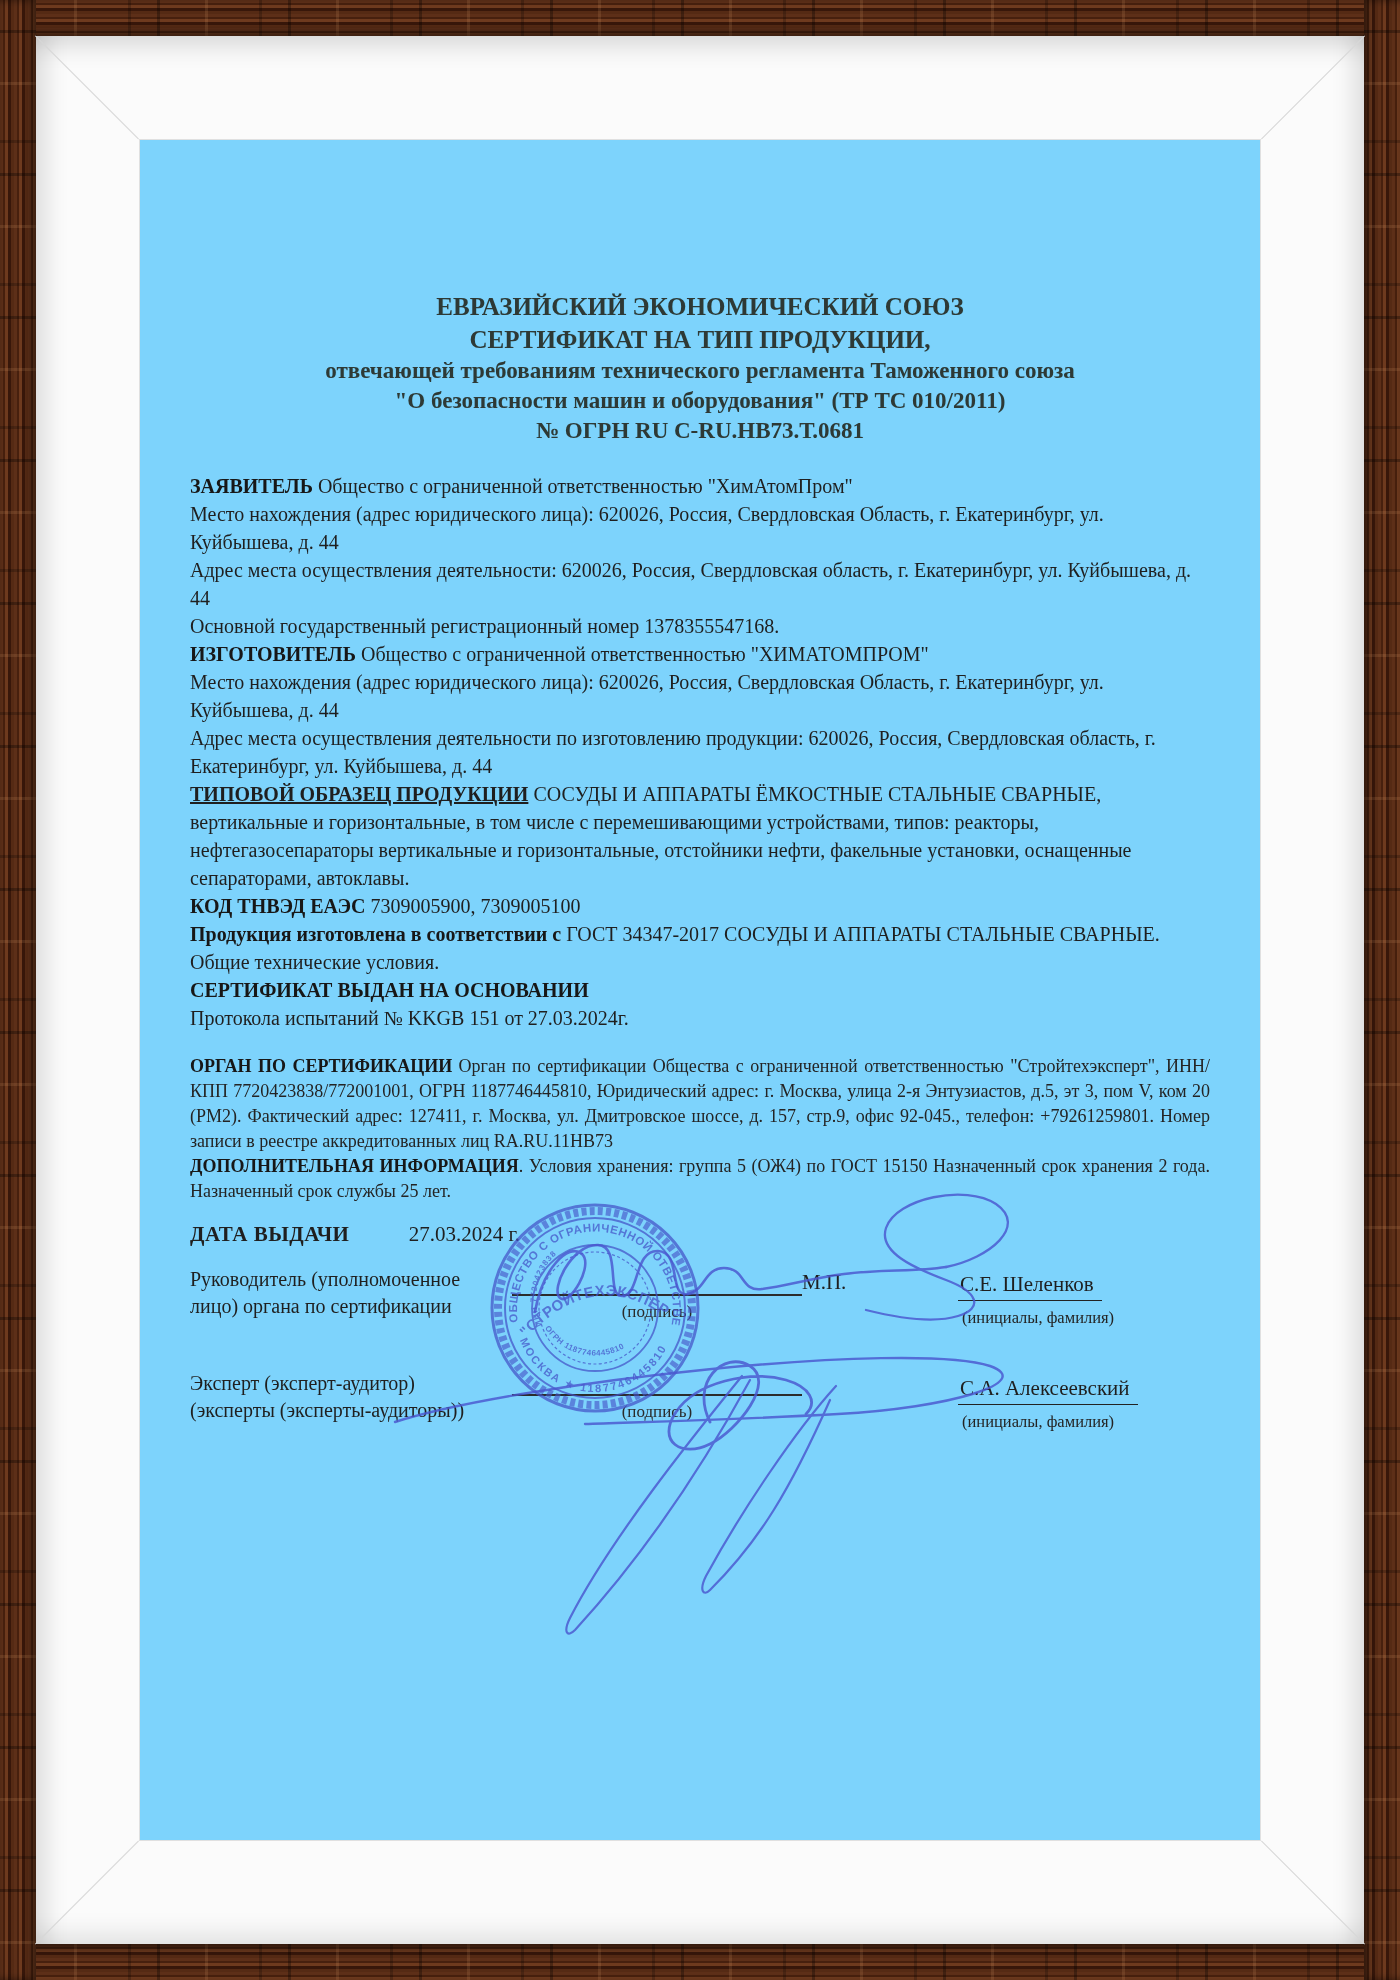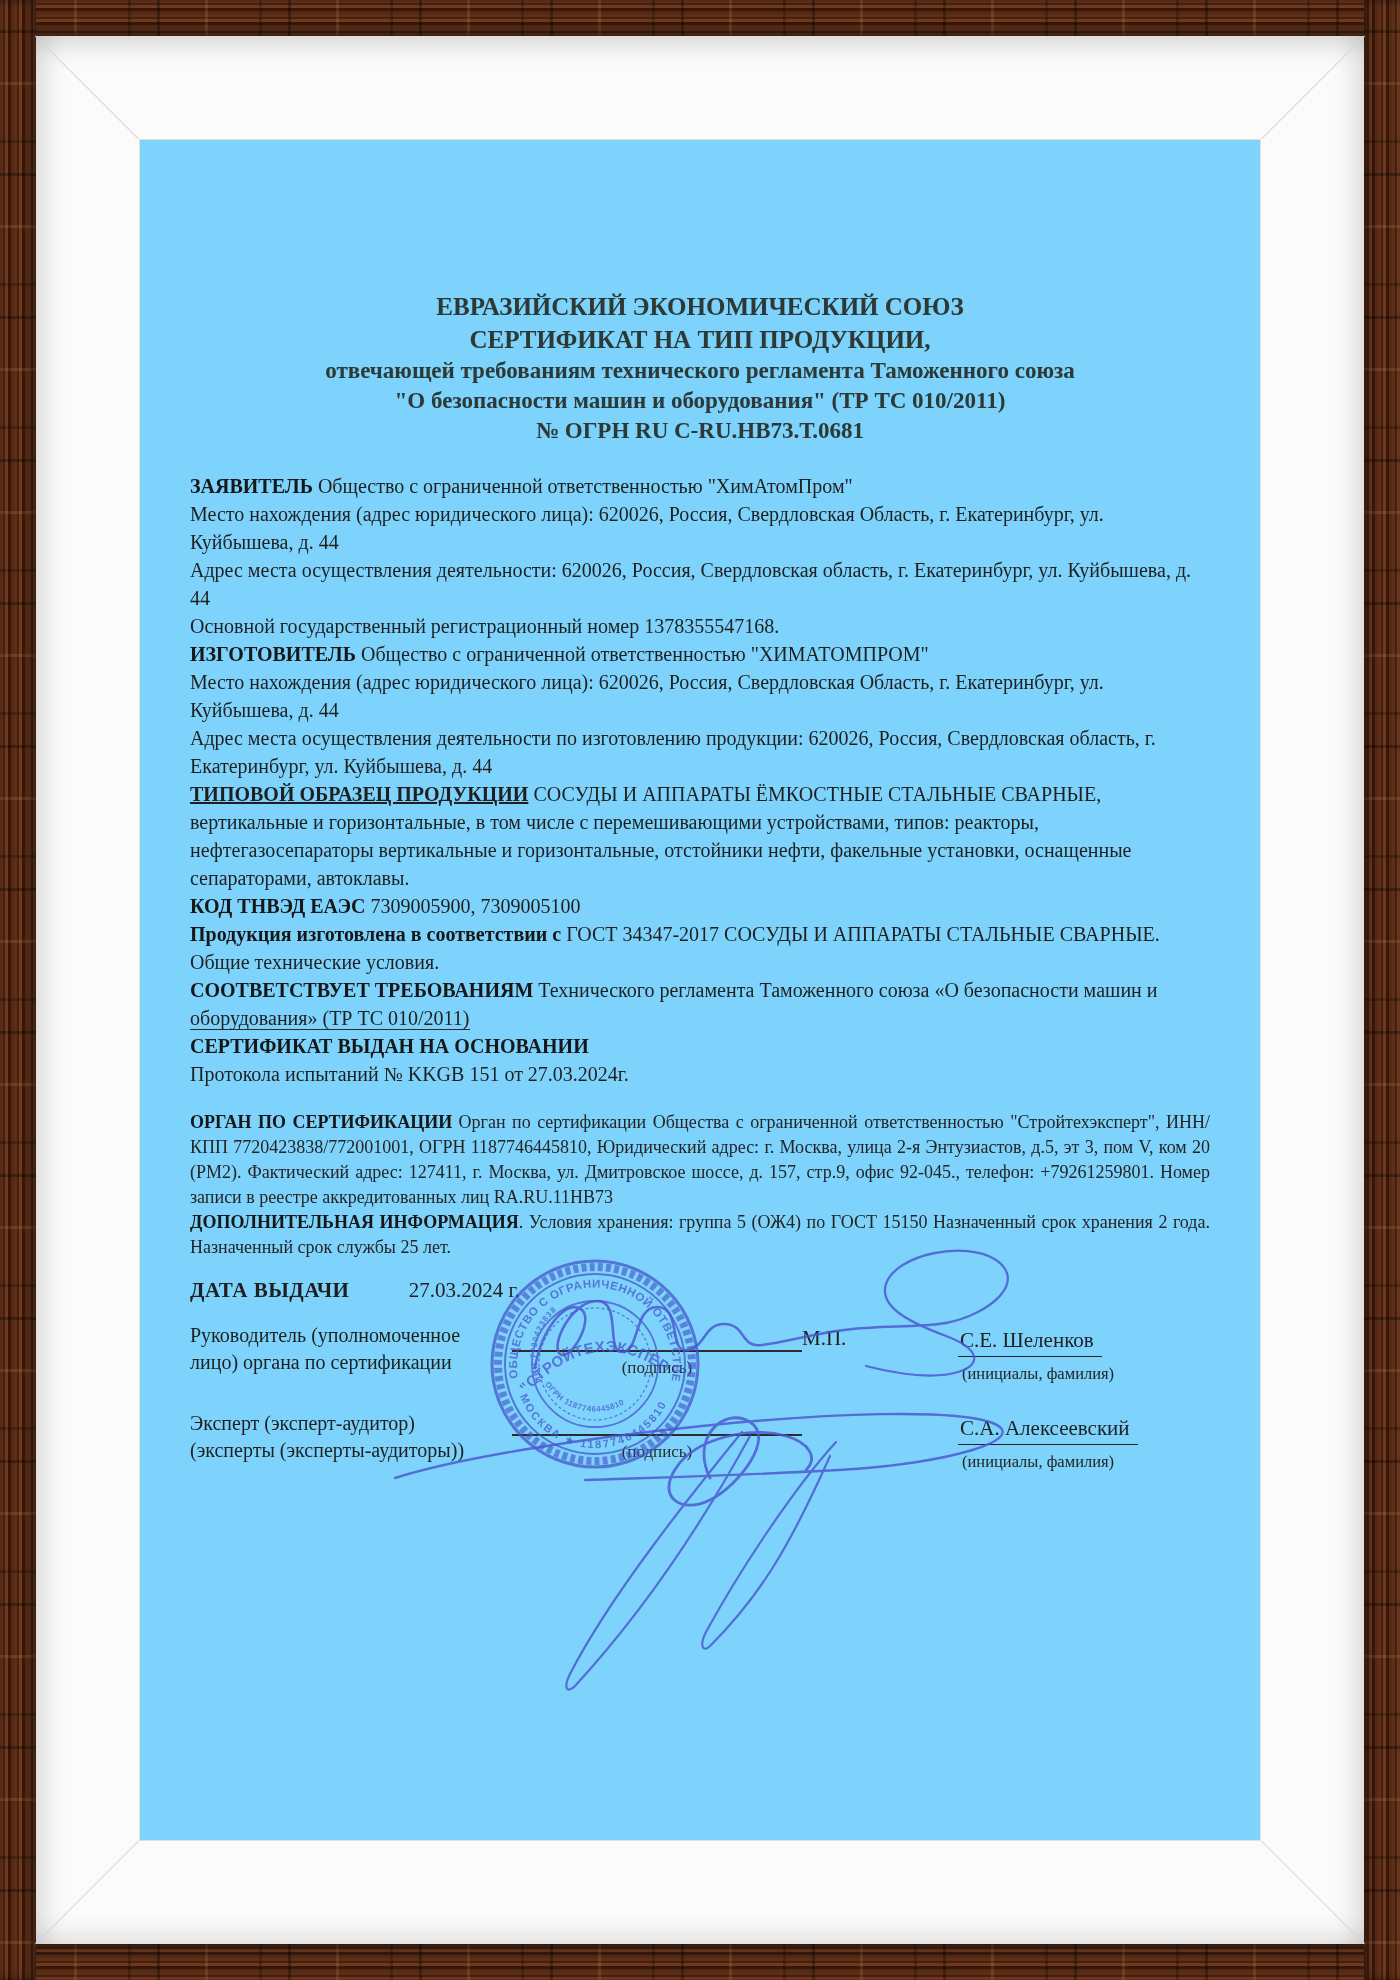--- a/index.html
+++ b/index.html
@@ -83,21 +83,21 @@
   .useg{border-bottom:1.5px solid #2a2a2a;}
   .small-block{font-size:18px;line-height:25px;text-align:justify;color:#242424;}
   .gap-before{margin-top:22px;}
 
   
   .sig-area{position:relative;margin-top:16px;}
   .date-row{font-size:21px;}
   .date-lbl{font-weight:bold;letter-spacing:.5px;}
   .date-val{margin-left:54px;}
   .srow{display:flex;align-items:flex-start;margin-top:18px;}
-  .srow2{margin-top:22px;}
+  .srow2{margin-top:38px;}
   .srole{width:322px;font-size:20px;line-height:27px;}
   .smid{width:290px;}
   .sline{height:28px;border-bottom:2px solid #2c2c2c;}
   .sline2{height:24px;}
   .scap{text-align:center;font-size:17px;color:#2a2a2a;padding-top:2px;}
   .smp{font-size:21px;padding-top:2px;}
   .sname{margin-left:auto;width:252px;padding-top:4px;}
   .nm{display:inline-block;border-bottom:1.5px solid #222;font-size:21px;padding:0 8px 2px 2px;}
   .ncap{font-size:16.5px;padding-top:3px;padding-left:4px;color:#242424;}
 
@@ -143,21 +143,20 @@
       <p class="p"><span class="lbl">ЗАЯВИТЕЛЬ</span><span> Общество с ограниченной ответственностью "ХимАтомПром"</span></p>
       <p class="p"><span>Место нахождения (адрес юридического лица): 620026, Россия, Свердловская Область, г. Екатеринбург, ул. Куйбышева, д. 44</span></p>
       <p class="p"><span>Адрес места осуществления деятельности: 620026, Россия, Свердловская область, г. Екатеринбург, ул. Куйбышева, д. 44</span></p>
       <p class="p"><span>Основной государственный регистрационный номер 1378355547168.</span></p>
       <p class="p"><span class="lbl">ИЗГОТОВИТЕЛЬ</span><span> Общество с ограниченной ответственностью "ХИМАТОМПРОМ"</span></p>
       <p class="p"><span>Место нахождения (адрес юридического лица): 620026, Россия, Свердловская Область, г. Екатеринбург, ул. Куйбышева, д. 44</span></p>
       <p class="p"><span>Адрес места осуществления деятельности по изготовлению продукции: 620026, Россия, Свердловская область, г. Екатеринбург, ул. Куйбышева, д. 44</span></p>
       <p class="p"><span class="ulbl">ТИПОВОЙ ОБРАЗЕЦ ПРОДУКЦИИ</span><span> СОСУДЫ И АППАРАТЫ ЁМКОСТНЫЕ СТАЛЬНЫЕ СВАРНЫЕ, вертикальные и горизонтальные, в том числе с перемешивающими устройствами, типов: реакторы, нефтегазосепараторы вертикальные и горизонтальные, отстойники нефти, факельные установки, оснащенные сепараторами, автоклавы.</span></p>
       <p class="p"><span class="lbl">КОД ТНВЭД ЕАЭС</span><span> 7309005900, 7309005100</span></p>
       <p class="p"><span class="lbl">Продукция изготовлена в соответствии с</span><span> ГОСТ 34347-2017 СОСУДЫ И АППАРАТЫ СТАЛЬНЫЕ СВАРНЫЕ. Общие технические условия.</span></p>
-      <p class="p"><span class="lbl">СООТВЕТСТВУЕТ ТРЕБОВАНИЯМ</span><span> Технического регламента Таможенного союза «О безопасности машин и </span><span class="useg">оборудования» (ТР ТС 010/2011)</span></p>
       <p class="p"><span class="lbl">СЕРТИФИКАТ ВЫДАН НА ОСНОВАНИИ</span></p>
       <p class="p"><span>Протокола испытаний № KKGB 151 от 27.03.2024г.</span></p>
 
       <p class="p small-block gap-before"><span class="lbl">ОРГАН ПО СЕРТИФИКАЦИИ</span><span> Орган по сертификации Общества с ограниченной ответственностью "Стройтехэксперт", ИНН/КПП 7720423838/772001001, ОГРН 1187746445810, Юридический адрес: г. Москва, улица 2-я Энтузиастов, д.5, эт 3, пом V, ком 20 (РМ2). Фактический адрес: 127411, г. Москва, ул. Дмитровское шоссе, д. 157, стр.9, офис 92-045., телефон: +79261259801.  Номер записи в реестре аккредитованных лиц RA.RU.11НВ73</span></p>
       <p class="p small-block"><span class="lbl">ДОПОЛНИТЕЛЬНАЯ ИНФОРМАЦИЯ</span><span>. Условия хранения: группа 5 (ОЖ4) по ГОСТ 15150 Назначенный срок хранения 2 года. Назначенный срок службы 25 лет.</span></p>
 
       <div class="sig-area">
         <div class="date-row">
           <span class="date-lbl">ДАТА ВЫДАЧИ</span>
           <span class="date-val">27.03.2024 г.</span>

